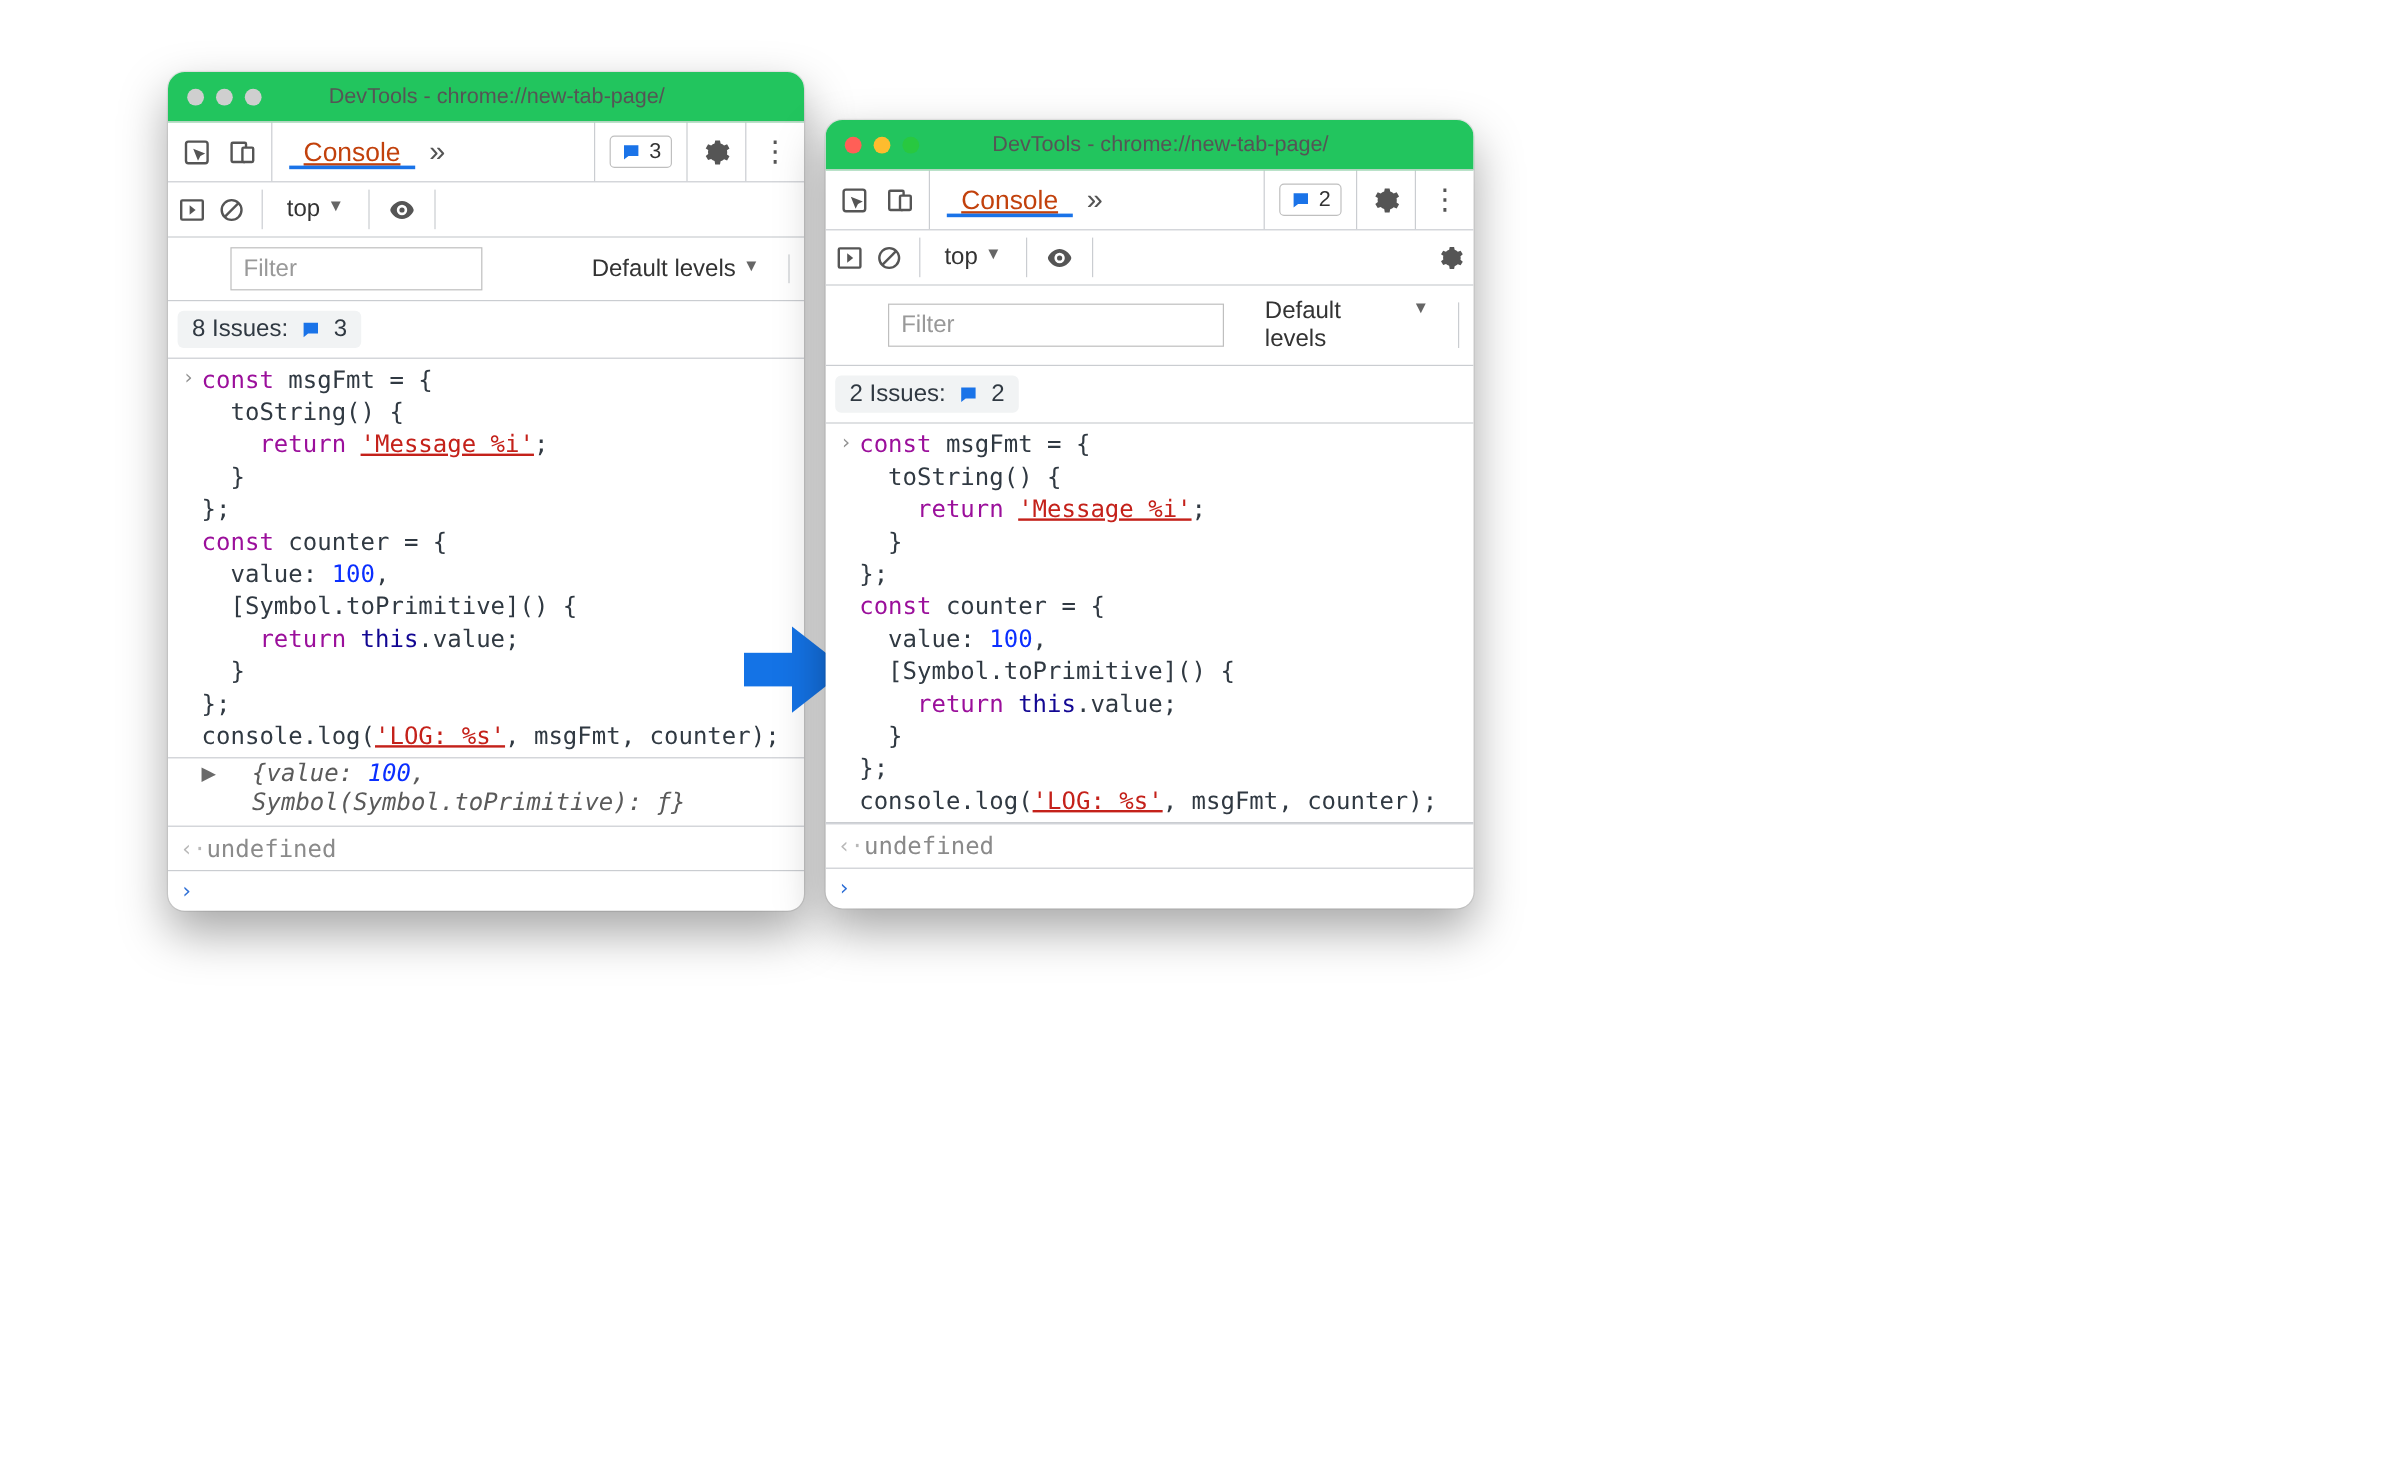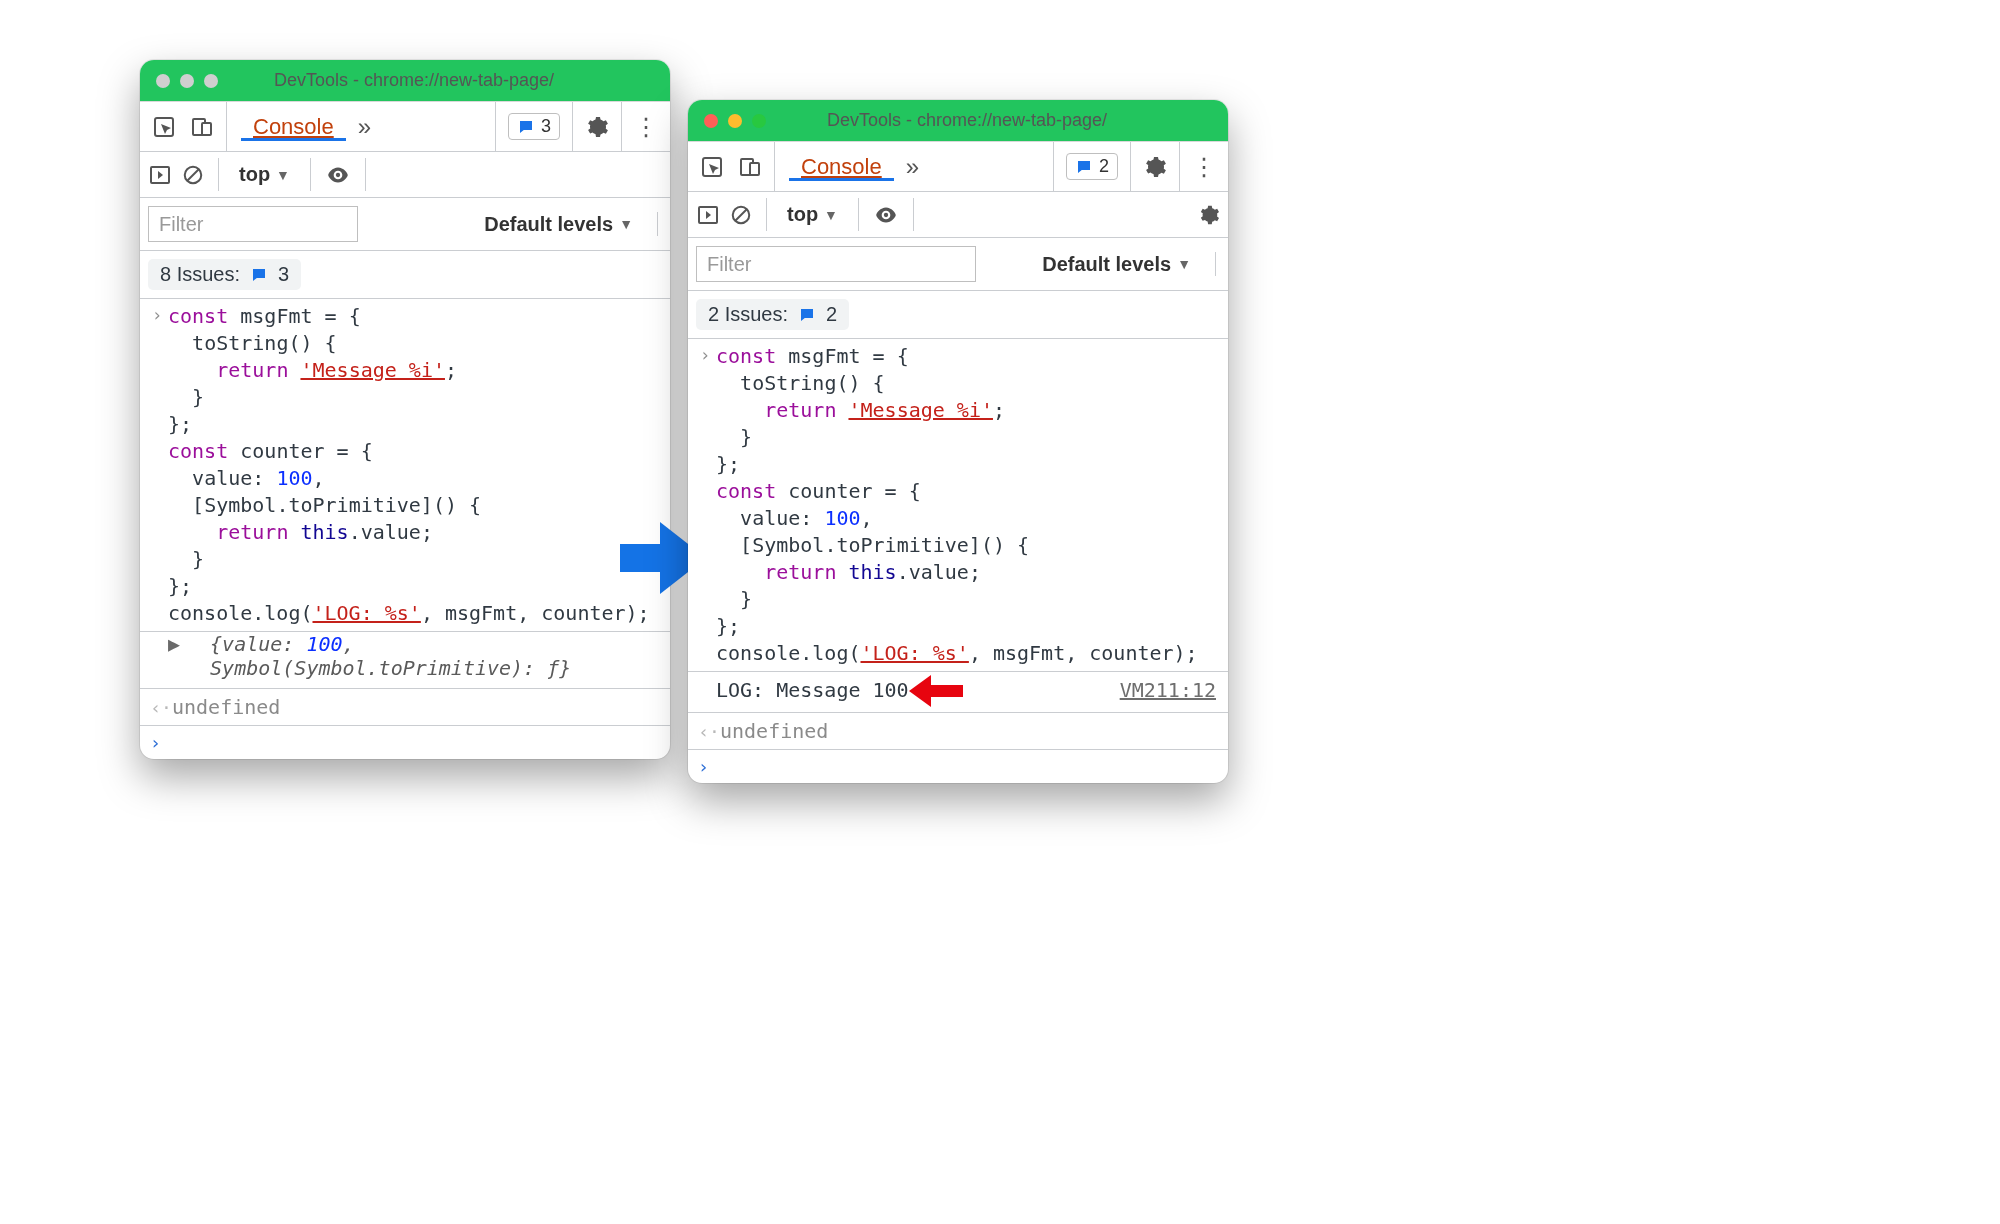--- a/index.html
+++ b/index.html
@@ -84,36 +84,36 @@
   .ctrlrow {
     height: 46px;
     display:flex; align-items:center;
     border-bottom: 1px solid var(--border);
     padding: 0 8px;
     gap: 10px;
   }
   .vr{ width:1px; align-self:stretch; margin:6px 4px; background:var(--border);}
   .dropdown {
     font-size: 20px; color:#333;
-    display:inline-flex; align-items:center; gap:6px;
+    display:inline-flex; gap:6px;
     padding: 2px 6px;
-    font-weight: bold;
   }
   .dd-caret{ color:#666; font-size:14px;}
 
   .filterrow{
     display:flex; align-items:center; gap:14px;
     padding: 8px 8px;
     border-bottom: 1px solid var(--border);
   }
   .filterbox{
     border:1px solid #bfbfbf; height:36px;
     font-size:20px; color:#999;
     display:flex; align-items:center; padding:4px 10px;
     flex: 0 0 auto;
+    margin-left: 44px;
   }
   .filterrow .spacer2{flex:1;}
   .gear{ color:#555; }
 
   .issuesrow{
     padding: 8px;
     border-bottom: 1px solid var(--border);
   }
   .issues-pill{
     display:inline-flex; align-items:center; gap:10px;
@@ -473,25 +473,20 @@
 <span class="kw">const</span><span> counter = {</span>
 <span>  value: </span><span class="num">100</span><span>,</span>
 <span>  [Symbol.toPrimitive]() {</span>
 <span>    </span><span class="kw">return</span><span> </span><span class="th">this</span><span>.value;</span>
 <span>  }</span>
 <span>};</span>
 <span>console.log(</span><span class="str">'LOG: %s'</span><span>, msgFmt, counter);</span></div>
       </div>
 
       <div class="hr"></div>
-      <div class="logrow" style="padding-bottom:8px;">
-        <span style="font-family:Menlo,Consolas,monospace;font-size:20px;">LOG: Message 100</span>
-        <span class="red-arrow"></span>
-        <span class="src">VM211:12</span>
-      </div>
 
       <div class="retline">
         <span class="arrow-back">‹·</span>
         <span class="undef">undefined</span>
       </div>
       <div class="prompt">›</div>
     </div>
   </div>
 
 </div>

